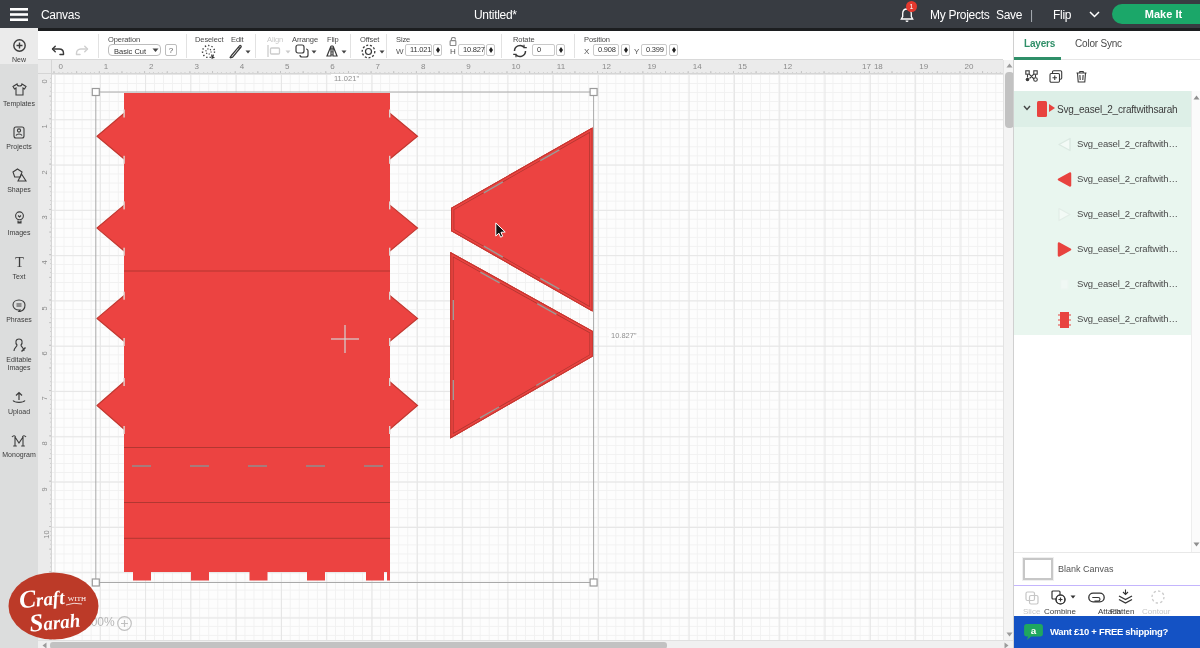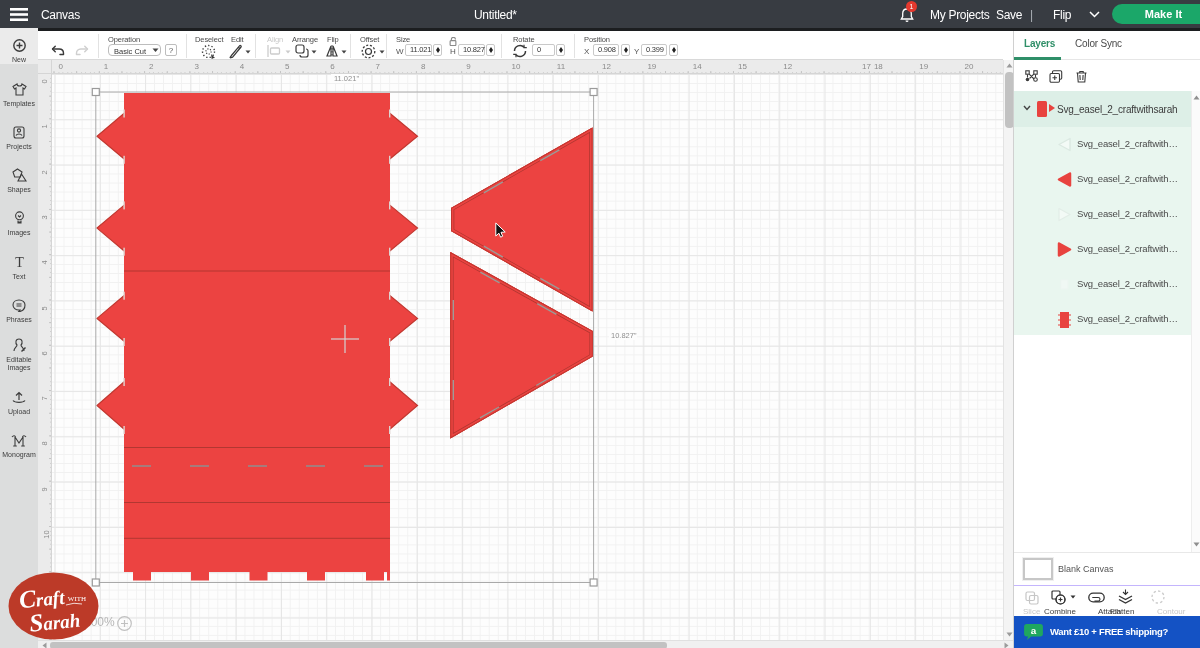--- a/index.html
+++ b/index.html
@@ -537,21 +537,21 @@
   <span class="act-lbl" style="left:84px;">Attach</span>
   <svg class="abs" style="left:104px;top:3px" width="15" height="16" viewBox="0 0 15 16" fill="none" stroke="#333" stroke-width="1.2">
         <path d="M7.5 0.5 V5 M5 3 L7.5 5.5 L10 3" stroke-width="1.1"></path>
         <path d="M1 7 L7.5 10.5 L14 7" stroke-width="1.4"></path>
         <path d="M1 10.5 L7.5 14 L14 10.5" stroke-width="1.4"></path>
       </svg>
   <span class="act-lbl" style="left:96px;">Flatten</span>
   <svg class="abs" style="left:137px;top:4px" width="14" height="14" viewBox="0 0 14 14" fill="none">
         <circle cx="7" cy="7" r="6" stroke="#cdcdcd" stroke-width="1.3" stroke-dasharray="2.4 2.2"></circle>
       </svg>
-  <span class="act-lbl" style="left:143px;color:#c6c6c6;">Contour</span>
+  <span class="act-lbl" style="left:128px;color:#c6c6c6;">Contour</span>
   </div>
   <div id="promo">
   <svg class="abs" style="left:10px;top:8px" width="19" height="17" viewBox="0 0 21 19">
         <path d="M3 0 H18 a3 3 0 0 1 3 3 V11 a3 3 0 0 1 -3 3 H8 L3 18 L4.5 14 H3 a3 3 0 0 1 -3 -3 V3 a3 3 0 0 1 3 -3 Z" fill="#1fa75f"></path>
         <text x="10.5" y="11.5" font-size="11" font-weight="bold" fill="#fff" text-anchor="middle" font-family="Liberation Sans">a</text>
       </svg>
   <span class="abs" style="left:36px;top:10px;font-size:9.5px;font-weight:bold;color:#fff;white-space:nowrap;letter-spacing:-0.3px;">Want £10 + FREE shipping?</span>
   </div>
 </div>
 

